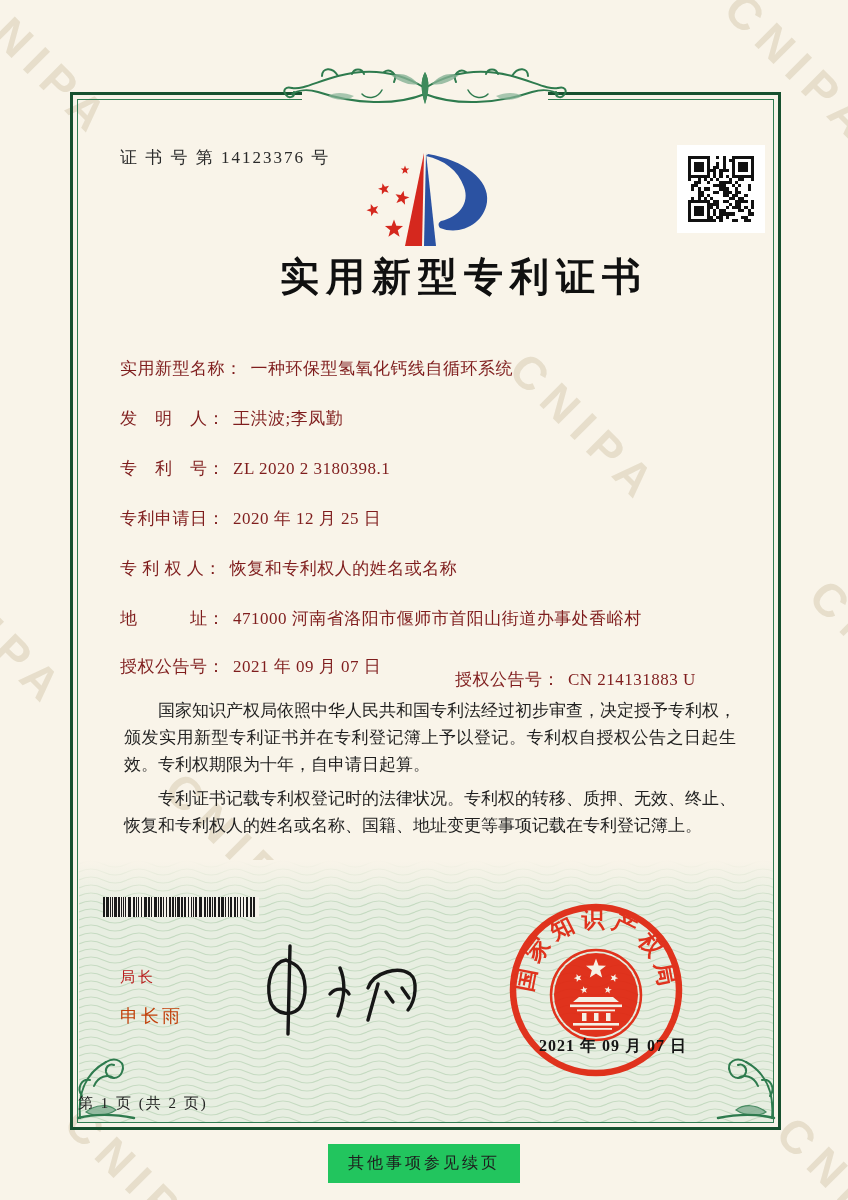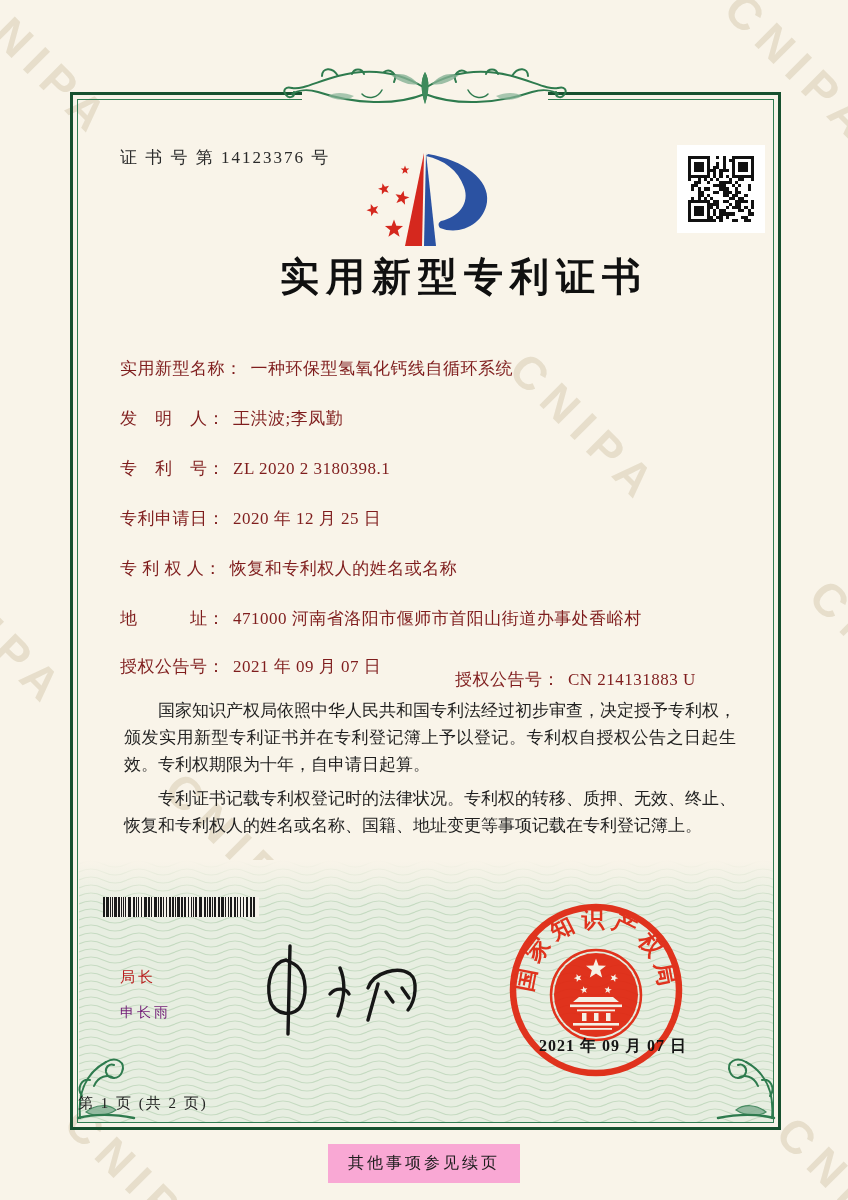--- a/index.html
+++ b/index.html
@@ -39,29 +39,29 @@
   
   .field-row{position:absolute; left:120px; width:640px; font-size:17px; letter-spacing:0.5px; color:#7f1d1d; white-space:nowrap;}
   .fvalue{margin-left:8px;}
   .pair2{position:absolute; left:335px; top:13px;}
   
   .paras{position:absolute; left:120px; top:697px; width:616px;}
   .paras p{margin:0 0 7px 4px; font-size:17px; line-height:27px; text-indent:2em; text-align:justify; color:#1f1f1f;}
   
   .barcode{position:absolute; left:103px; top:897px;}
   .director-title{position:absolute; left:120px; top:968px; font-size:15px; letter-spacing:3px; color:#b91c1c;}
-  .director-name{position:absolute; left:120px; top:1004px; font-size:14px; letter-spacing:3px; color:#701a75;text-align:right;}
+  .director-name{position:absolute; left:120px; top:1004px; font-size:18px; letter-spacing:3px; color:#c2410c;text-align:right;}
   .signature{position:absolute; left:248px; top:942px;}
   .seal{position:absolute; left:507px; top:901px;}
   .sealtxt{font-size:23px; font-weight:bold; letter-spacing:6px; fill:#e0250f;}
   .seal-date{position:absolute; left:528px; top:1036px; width:170px; text-align:center;
     font-size:16px; letter-spacing:1px; color:#141414; font-weight:bold;}
   .page-num{position:absolute; left:78px; top:1094px; width:696px; text-align:left; font-size:15px; letter-spacing:2px; color:#222;}
   .bottom-note{position:absolute; left:50%; top:1144px; transform:translateX(-50%);
-    background:#f9a8d4; padding:9px 20px; font-size:16px; letter-spacing:3px; color:#1d1d1d;}
+    background:#22c55e; padding:9px 20px; font-size:16px; letter-spacing:3px; color:#1d1d1d;}
   svg{display:block;}
 </style>
 </head>
 <body>
 
 <div class="page">
 
   <div class="wm" style="left:38px;  top:62px;">CNIPA</div>
   <div class="wm" style="left:800px; top:68px;">CNIPA</div>
   <div class="wm" style="left:585px; top:428px;">CNIPA</div>

